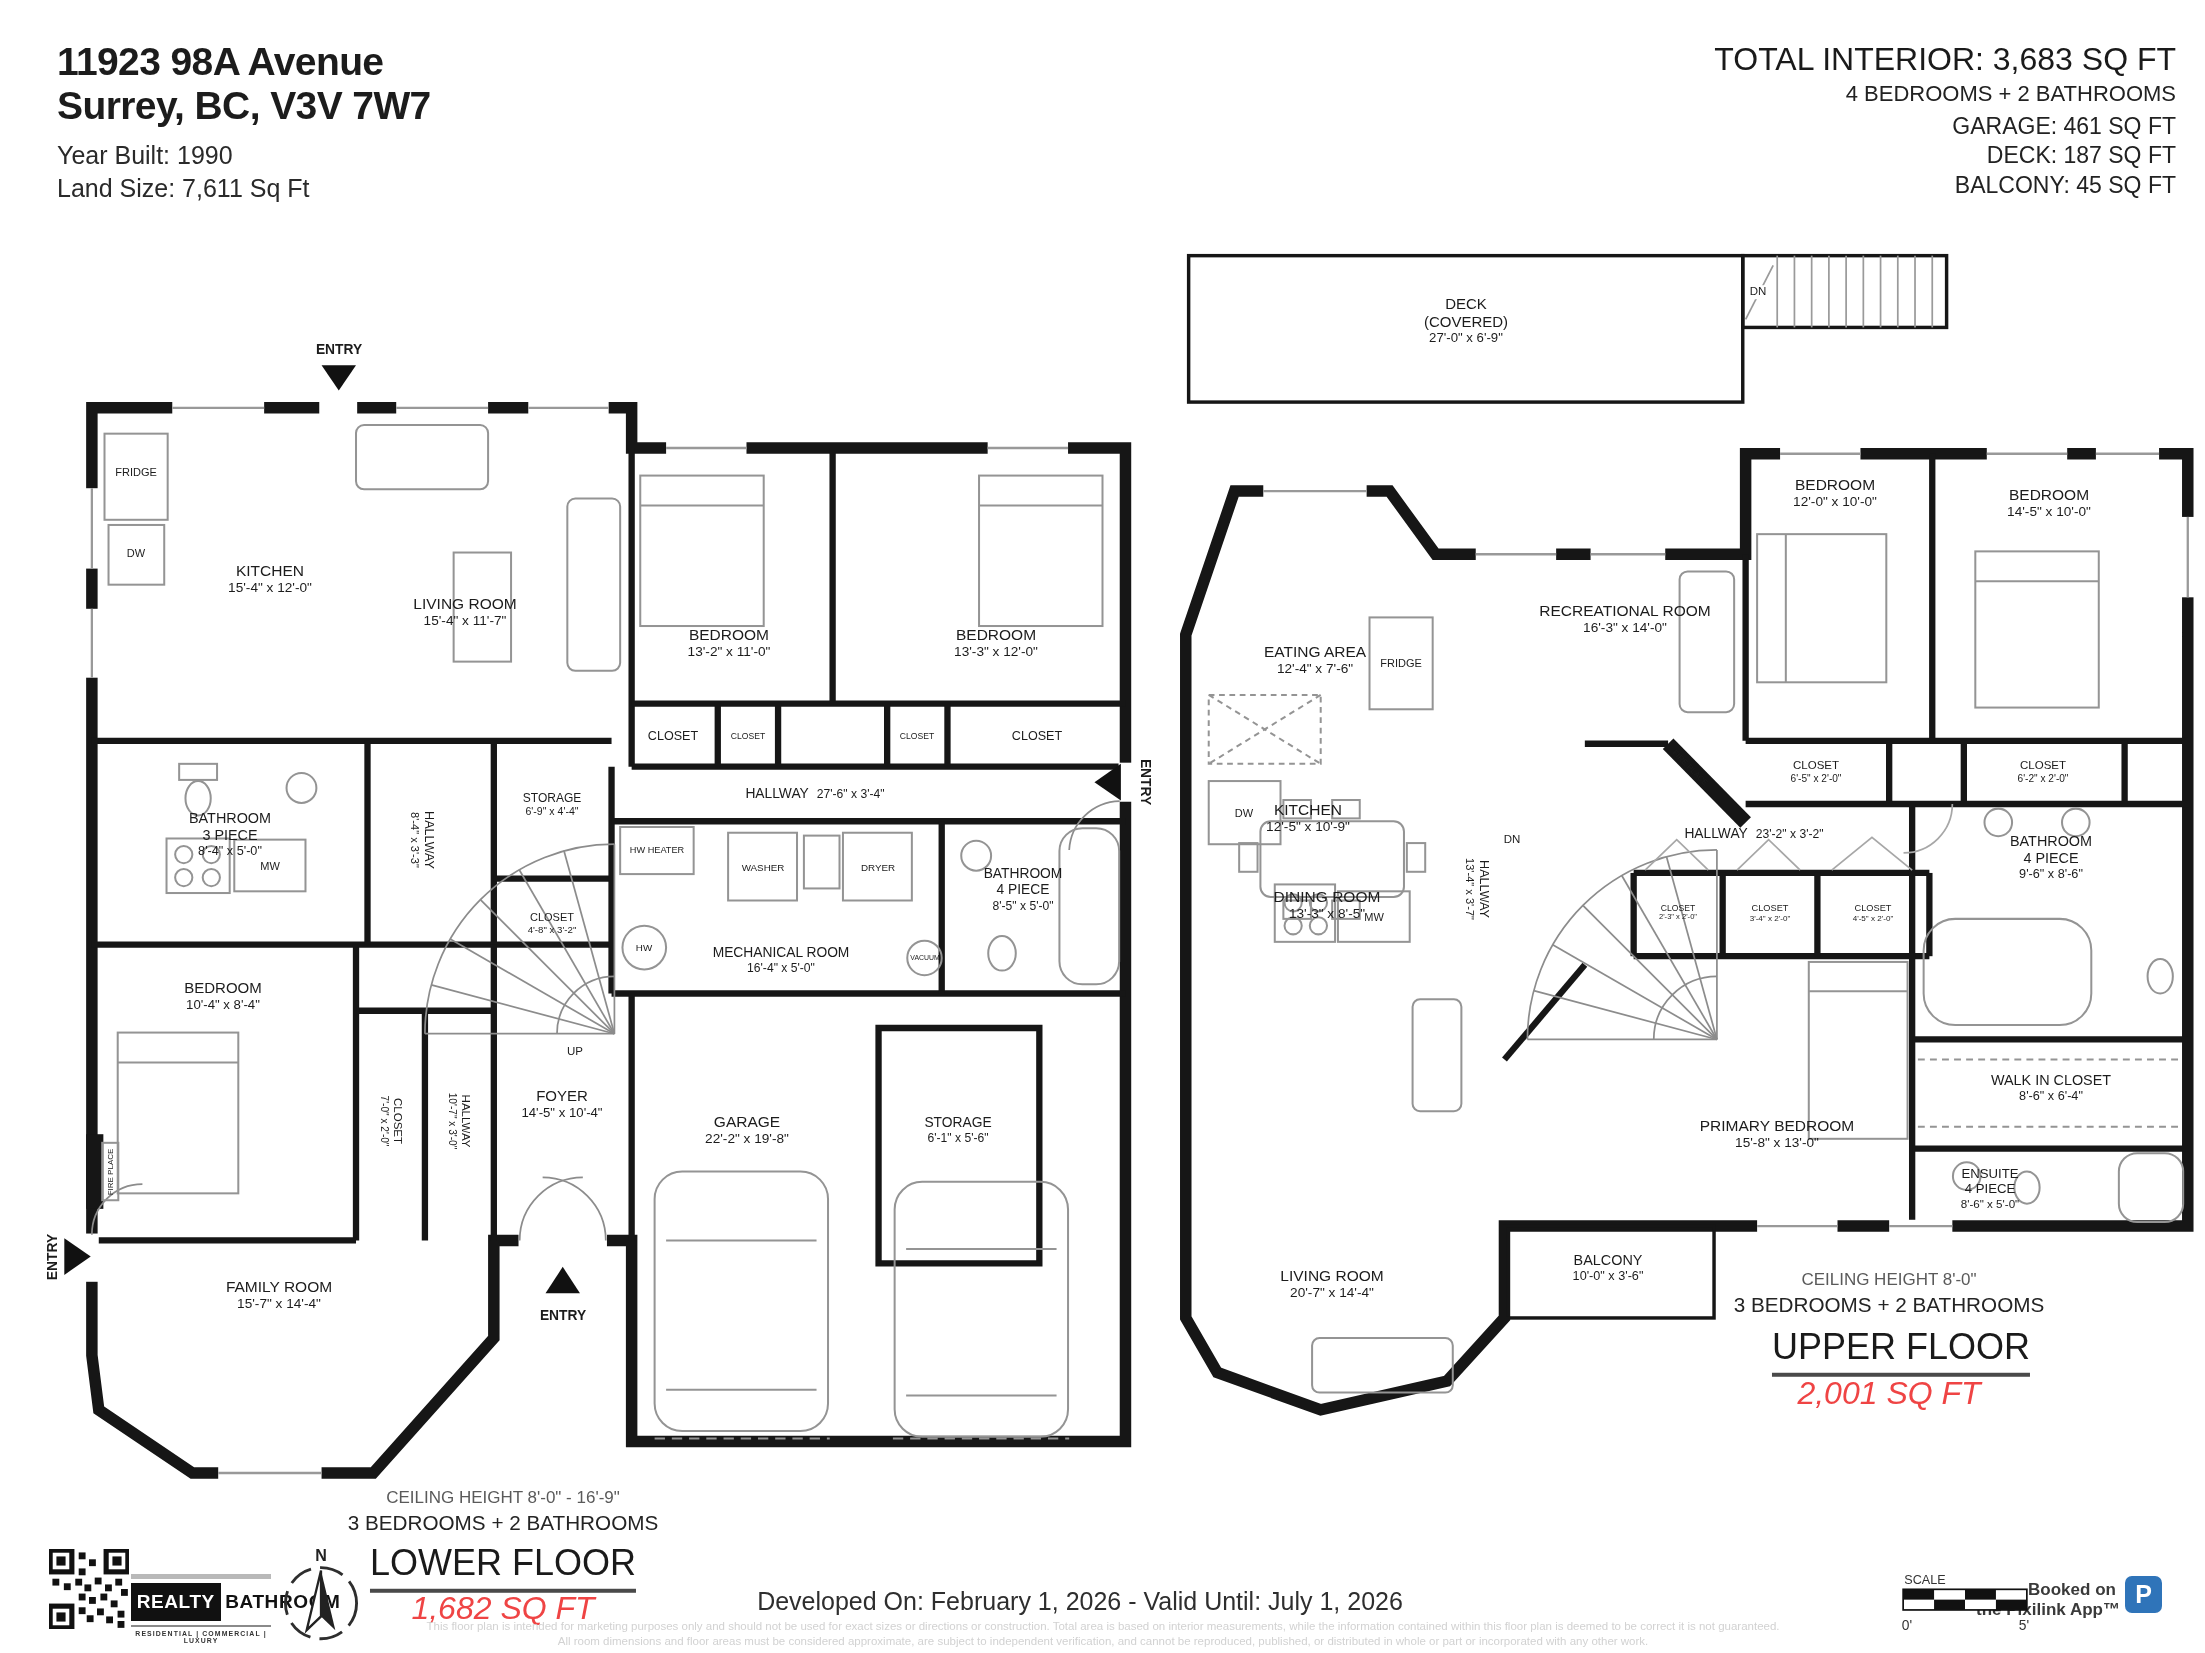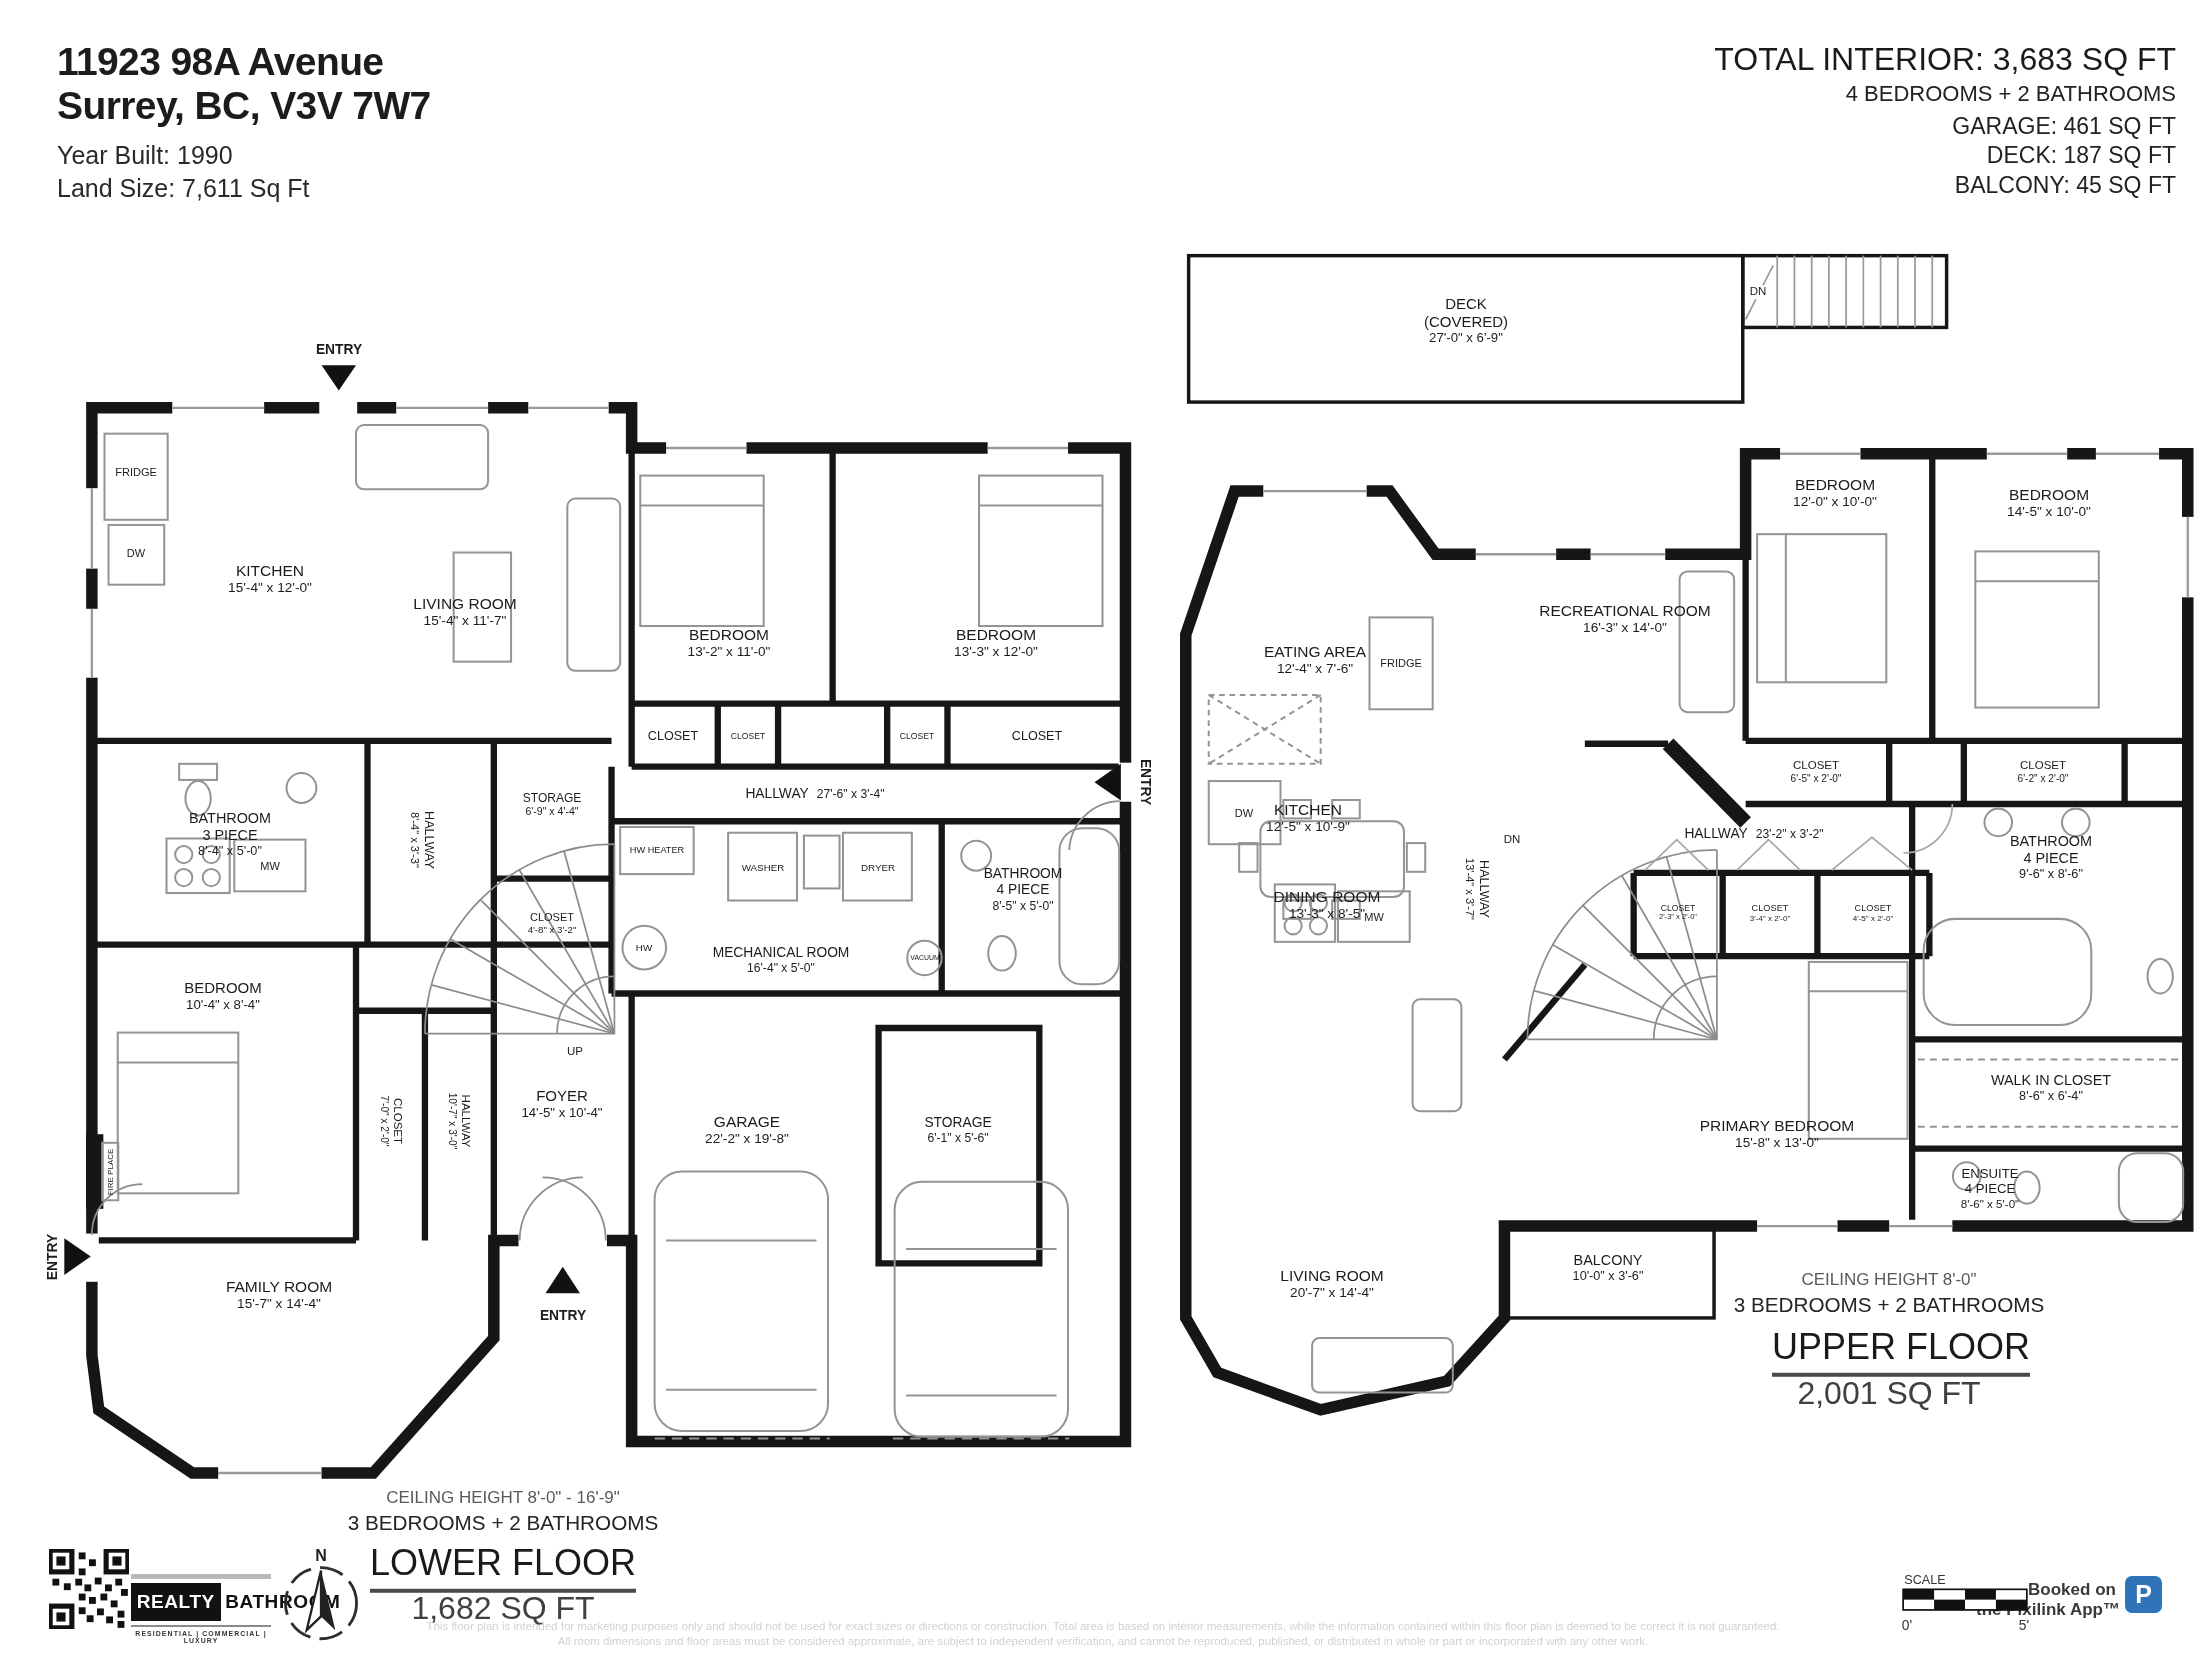--- a/index.html
+++ b/index.html
@@ -16,21 +16,21 @@
   .hdr2{font-size:25px;font-weight:400;color:#2a2a2a;}
   .tot{font-size:32px;font-weight:400;color:#1a1a1a;}
   .tots{font-size:22px;color:#222;}
   .totm{font-size:23px;color:#222;}
   .ra{position:absolute;right:29px;text-align:right;white-space:nowrap;z-index:5;}
   .la{position:absolute;left:57px;text-align:left;white-space:nowrap;z-index:5;}
   .ceil{font-size:17px;color:#5a5a5a;}
   .cfg{font-size:20.7px;color:#242424;}
   .ftitle{font-size:36px;color:#1a1a1a;}
   .ftitle span{border-bottom:4px solid #4a4a4a;padding-bottom:5.7px;}
-  .farea{font-size:32px;color:#404040;}
+  .farea{font-size:32px;color:#ef4444;font-style:italic;}
   .dev{font-size:25px;color:#2e2e2e;}
   .disc{font-size:11.5px;color:#d2d2d2;}
   .wbg{background:#fff;padding:0 3.4px;}
 </style>
 </head>
 <body>
 
 <div id="canvas">
 
 <svg width="2205" height="1654" viewBox="0 0 3840 2880">
@@ -483,20 +483,21 @@
 <div class="lb" style="left:1608px;top:1268px;font-size:14.4px;">
   <div>BALCONY</div>
       <div class="d">10'-0" x 3'-6"</div>
 </div>
 
 <div class="lb ceil" style="left:1889px;top:1280px;">CEILING HEIGHT 8'-0"</div>
 <div class="lb cfg" style="left:1889px;top:1305px;">3 BEDROOMS + 2 BATHROOMS</div>
 <div class="lb ftitle" style="left:1889px;top:1347px;margin-left:12px;"><span>UPPER FLOOR</span></div>
 <div class="lb farea" style="left:1889px;top:1394px;">2,001 SQ FT</div>
 
+<div class="lb dev" style="left:1080px;top:1602px;">Developed On: February 1, 2026 - Valid Until: July 1, 2026</div>
 <div class="lb disc" style="left:1103px;top:1627px;">This floor plan is intended for marketing purposes only and should not be used for exact sizes or directions or construction. Total area is based on interior measurements, while the information contained within this floor plan is deemed to be correct it is not guaranteed.</div>
 <div class="lb disc" style="left:1103px;top:1642px;">All room dimensions and floor areas must be considered approximate, are subject to independent verification, and cannot be reproduced, published, or distributed in whole or part or incorporated with any other work.</div>
 
 <svg width="80" height="80" viewBox="0 0 140 140" style="left:49px;top:1549px;z-index:6;">
   <g fill="#111">
     <rect x="2" y="2" width="38" height="38" fill="none" stroke="#111" stroke-width="9"></rect>
         <rect x="13" y="13" width="16" height="16"></rect>
     <rect x="100" y="2" width="38" height="38" fill="none" stroke="#111" stroke-width="9"></rect>
         <rect x="111" y="13" width="16" height="16"></rect>
     <rect x="2" y="100" width="38" height="38" fill="none" stroke="#111" stroke-width="9"></rect>

